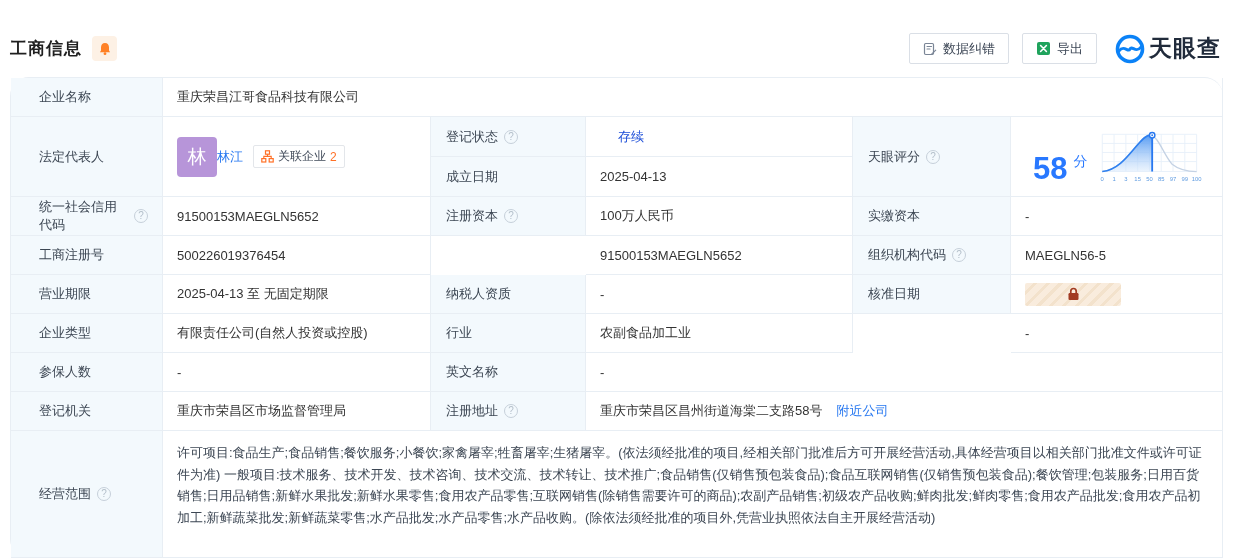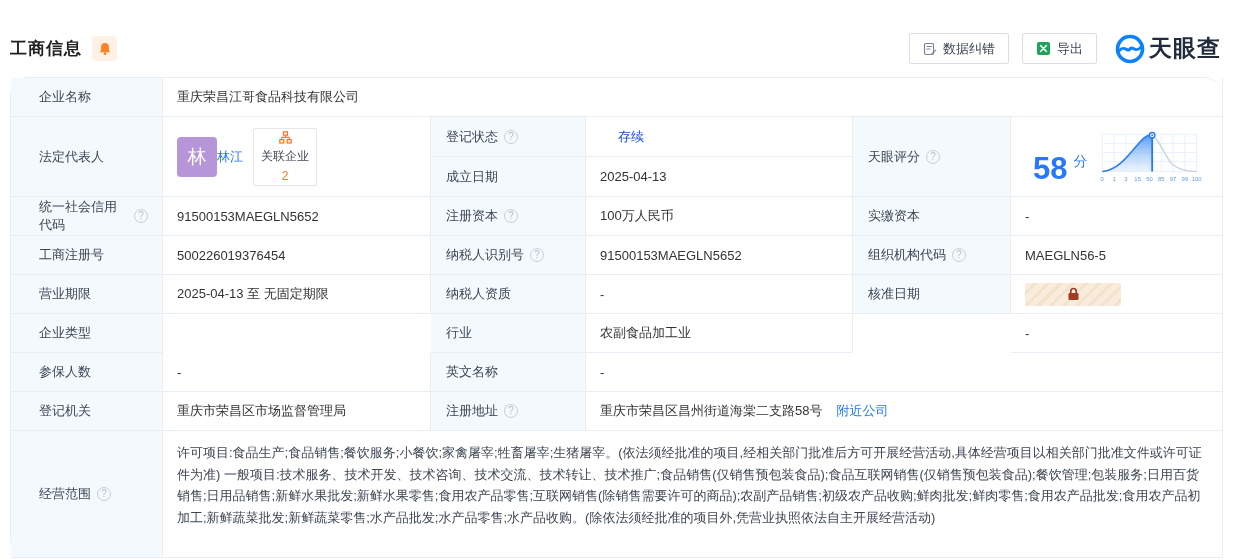--- a/index.html
+++ b/index.html
@@ -48,21 +48,21 @@
   .link { color: #2878f0; cursor: pointer; text-decoration: none; }
   
   .avatar {
     width: 40px; height: 40px; border-radius: 4px; background: #b795d9; flex: none;
     color: #fff; font-size: 19px; display: flex; align-items: center; justify-content: center;
   }
   .rep-name { font-size: 13px; }
   .rel-badge {
     display: inline-flex; align-items: center; gap: 4px; margin-left: 10px;
     border: 1px solid #e3e6ea; border-radius: 2px; padding: 2px 7px; font-size: 12px;
-    color: #404a59; cursor: pointer; background: #fff; flex-direction: column;
+    color: #404a59; cursor: pointer; background: #fff;
   }
   .rel-count { color: #ff7026; }
   
   .score-cell { padding-left: 22px; gap: 6px; }
   .score-num { color: #2878ff; font-size: 31px; font-weight: bold; line-height: 1; margin-top: 23px; }
   .score-unit { color: #2878ff; font-size: 14px; margin-top: 10px; }
   .score-chart { margin-left: 2px; }
   
   .lock-box {
     width: 96px; height: 23px; border-radius: 2px; position: relative; cursor: pointer;
@@ -212,24 +212,20 @@
   <div class="cell" style="grid-area:4/6">
     <span>-</span>
   </div>
 
   <div class="cell lbl" style="grid-area:5/1">
     <span>工商注册号</span>
   </div>
   <div class="cell" style="grid-area:5/2">
     <span>500226019376454</span>
   </div>
-  <div class="cell lbl mid" style="grid-area:5/3">
-    <span>纳税人识别号</span>
-    <span class="help"></span>
-  </div>
   <div class="cell" style="grid-area:5/4">
     <span>91500153MAEGLN5652</span>
   </div>
   <div class="cell lbl mid" style="grid-area:5/5">
     <span>组织机构代码</span>
     <span class="help"></span>
   </div>
   <div class="cell" style="grid-area:5/6">
     <span>MAEGLN56-5</span>
   </div>
@@ -254,20 +250,23 @@
       <svg width="13" height="14" viewBox="0 0 13 14">
         <rect x="1.5" y="6" width="10" height="7" rx="1.2" fill="#a23b22"></rect>
         <path d="M3.8 6 V4.2 A2.7 2.7 0 0 1 9.2 4.2 V6" fill="none" stroke="#a23b22" stroke-width="1.7"></path>
       </svg>
     </span>
   </div>
 
   <div class="cell lbl" style="grid-area:7/1">
     <span>企业类型</span>
   </div>
+  <div class="cell" style="grid-area:7/2">
+    <span>有限责任公司(自然人投资或控股)</span>
+  </div>
   <div class="cell lbl mid" style="grid-area:7/3">
     <span>行业</span>
   </div>
   <div class="cell" style="grid-area:7/4">
     <span>农副食品加工业</span>
   </div>
   <div class="cell" style="grid-area:7/6">
     <span>-</span>
   </div>
 

